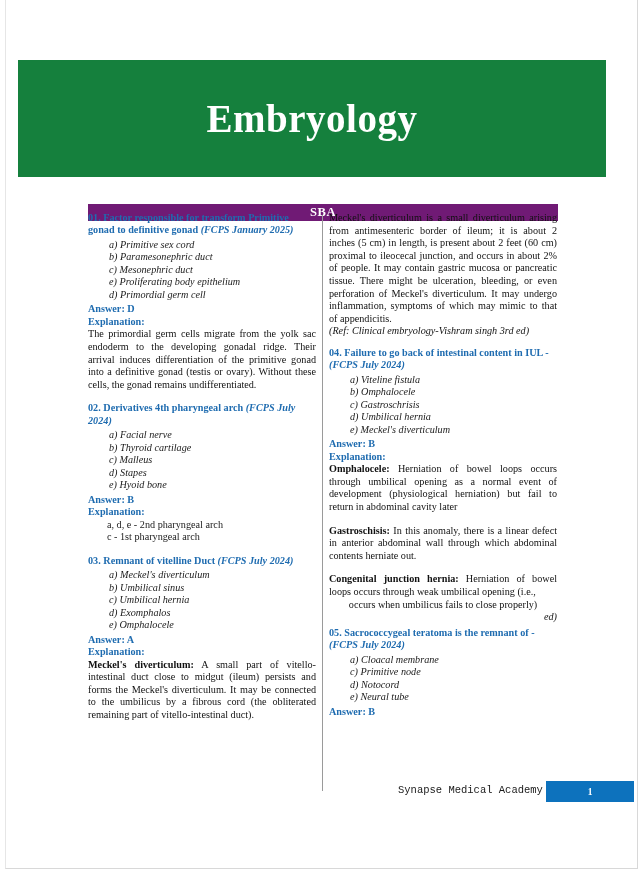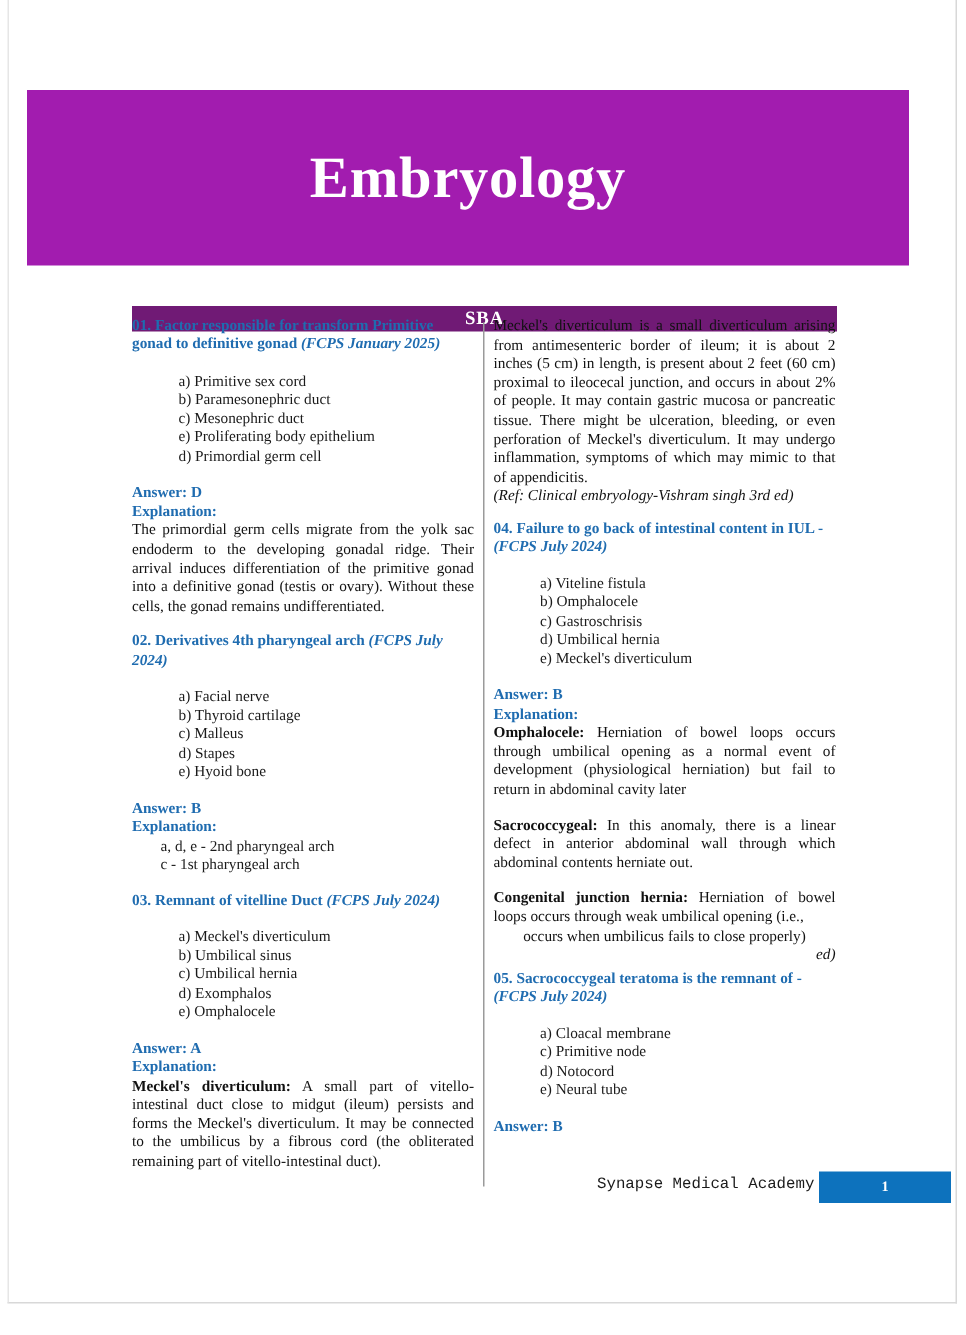--- a/index.html
+++ b/index.html
@@ -29,21 +29,21 @@
     box-sizing: border-box;
   }
 
   
   #title-banner {
     position: absolute;
     left: 12px;
     top: 60px;
     width: 588px;
     height: 117px;
-    background: #a21caf;
+    background: #15803d;
     display: flex;
     align-items: center;
     justify-content: center;
   }
   #title-text {
     color: #ffffff;
     font-family: "Liberation Serif", serif;
     font-weight: bold;
     font-size: 39px;
     letter-spacing: 0.5px;
@@ -100,23 +100,24 @@
     color: #1f6cb0;
     font-weight: bold;
     font-size: 10.2px;
     line-height: 12.4px;
     margin: 0 0 1px 0;
   }
   .q-head .src {
     font-style: italic;
   }
   .opts {
-    margin: 12px;
+    margin: 2px;
     padding: 0;
     list-style: none;
+    font-style: italic;
   }
   .opts li {
     color: #1a1a1a;
     font-size: 10.2px;
     line-height: 12.5px;
     padding-left: 19px;
     margin: 0;
   }
   .answer, .explabel {
     color: #1f6cb0;
@@ -277,21 +278,21 @@
           <li>c) Gastroschrisis</li>
           <li>d) Umbilical hernia</li>
           <li>e) Meckel's diverticulum</li>
         </ul>
         <p class="answer">Answer: B</p>
         <p class="explabel">Explanation:</p>
         <p class="para"><b>Omphalocele:</b><span> Herniation of bowel loops occurs through umbilical opening as a normal event of development (physiological herniation) but fail to return in abdominal cavity later</span></p>
 
         <div class="gap-11"></div>
 
-        <p class="para"><b>Sacrococcygeal:</b><span> In this anomaly, there is a linear defect in anterior abdominal wall through which abdominal contents herniate out.</span></p>
+        <p class="para"><b>Gastroschisis:</b><span> In this anomaly, there is a linear defect in anterior abdominal wall through which abdominal contents herniate out.</span></p>
 
         <div class="gap-11"></div>
 
         <p class="para"><b>Congenital junction hernia:</b><span> Herniation of bowel loops occurs through weak umbilical opening (i.e.,</span></p>
         <p class="para nojust">occurs when umbilicus fails to close properly)</p>
         <p class="ref center-ish">ed)</p>
       </div>
 
       <div class="gap-3"></div>
 

